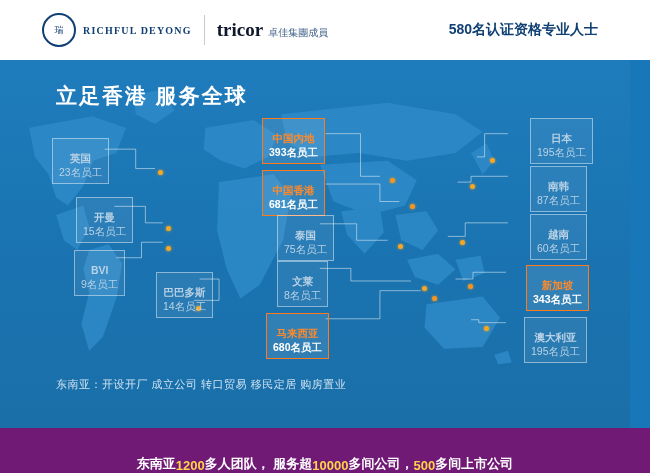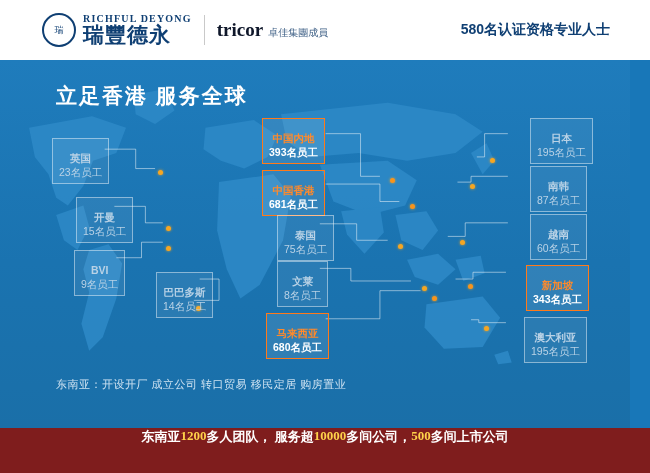--- a/index.html
+++ b/index.html
@@ -40,21 +40,21 @@
     line-height:1.05; font-family:"DejaVu Sans", sans-serif;
   }
   .divider-bar { width:1px; height:30px; background:#c9c9c9; margin:0 12px; }
   .tricor { display:flex; align-items:baseline; }
   .tricor-name {
     font-size:19px; color:#0f172a; font-weight:bold;
     font-family:"Liberation Serif", serif;
   }
   .tricor-sub { font-size:10px; color:#3d5f85; margin-left:5px; }
   .header-right {
-    margin-left:auto; padding-right:40px;
+    margin-left:auto; padding-right:52px;
     font-size:14px; color:#0f3f73; font-weight:bold;
   }
 
   
   .body-area {
     position:absolute; left:0; top:60px; width:630px; height:368px;
     background: linear-gradient(180deg,#1f7cbc 0%, #1a73b0 55%, #1a6fa8 100%);
     overflow:hidden;
   }
   .map-layer { position:absolute; inset:0; }
@@ -97,39 +97,38 @@
   
   .foot-lines {
     position:absolute; left:56px; top:313px; color:#cfe3f2; font-size:11px;
     line-height:2.0;
   }
   .foot-lines span { letter-spacing:0.5px; }
 
   
   .bottom {
     position:absolute; left:0; top:428px; width:650px; height:45px;
-    background:#7f1d1d;
-    display:flex; align-items:flex-start; justify-content:center;
-    color:#ffffff; font-size:13px; font-weight:bold;font-family:Liberation Serif, serif;
+    background:#701a75;
+    display:flex; align-items:flex-end; justify-content:center;
+    color:#ffffff; font-size:13px; font-weight:bold;
   }
   .bottom .num { color:#ffd24a; }
 </style>
 </head>
 <body>
 
 <div class="page">
 
   <div class="header">
     <div class="logo-wrap">
       <div class="logo-seal">
         <span>瑞</span>
       </div>
       <div class="logo-text">
         <div class="logo-en">RICHFUL DEYONG</div>
-        <div class="logo-cn">瑞豐德永</div>
       </div>
     </div>
     <div class="divider-bar"></div>
     <div class="tricor">
       <span class="tricor-name">tricor</span>
       <span class="tricor-sub">卓佳集團成員</span>
     </div>
     <div class="header-right">580名认证资格专业人士</div>
   </div>
 

